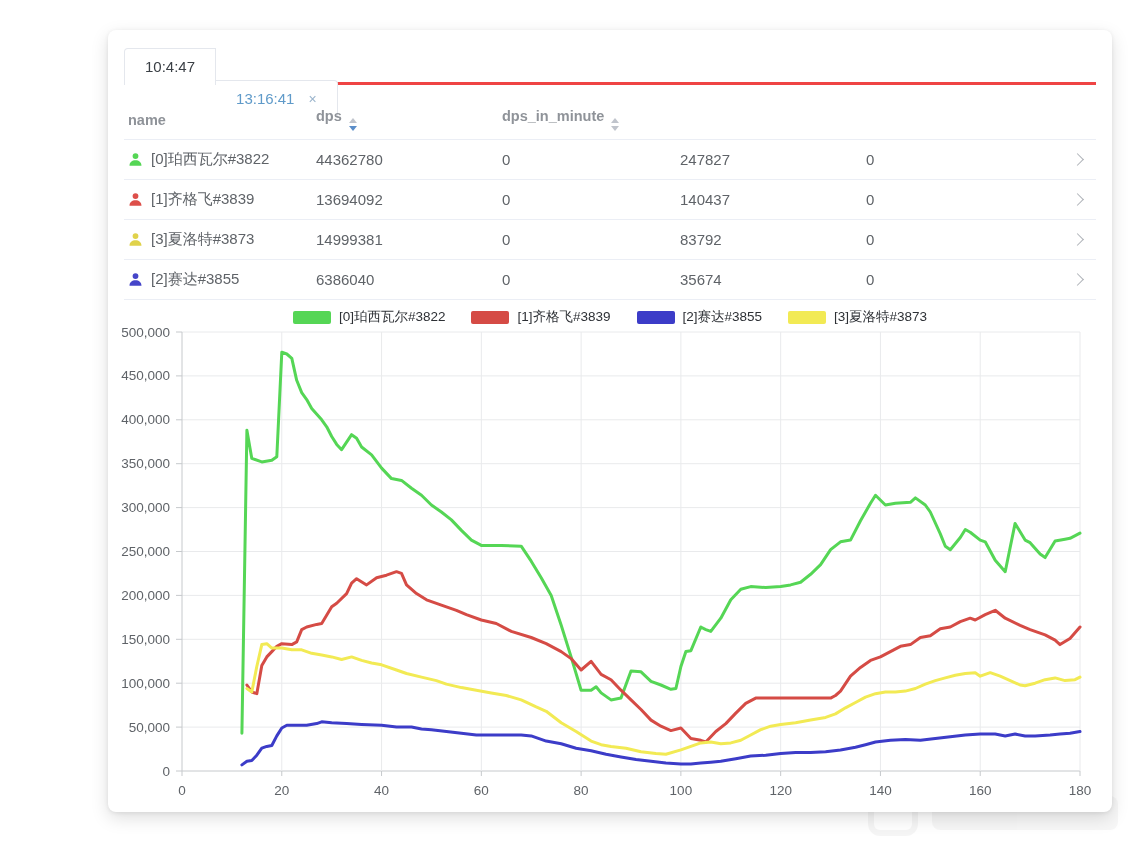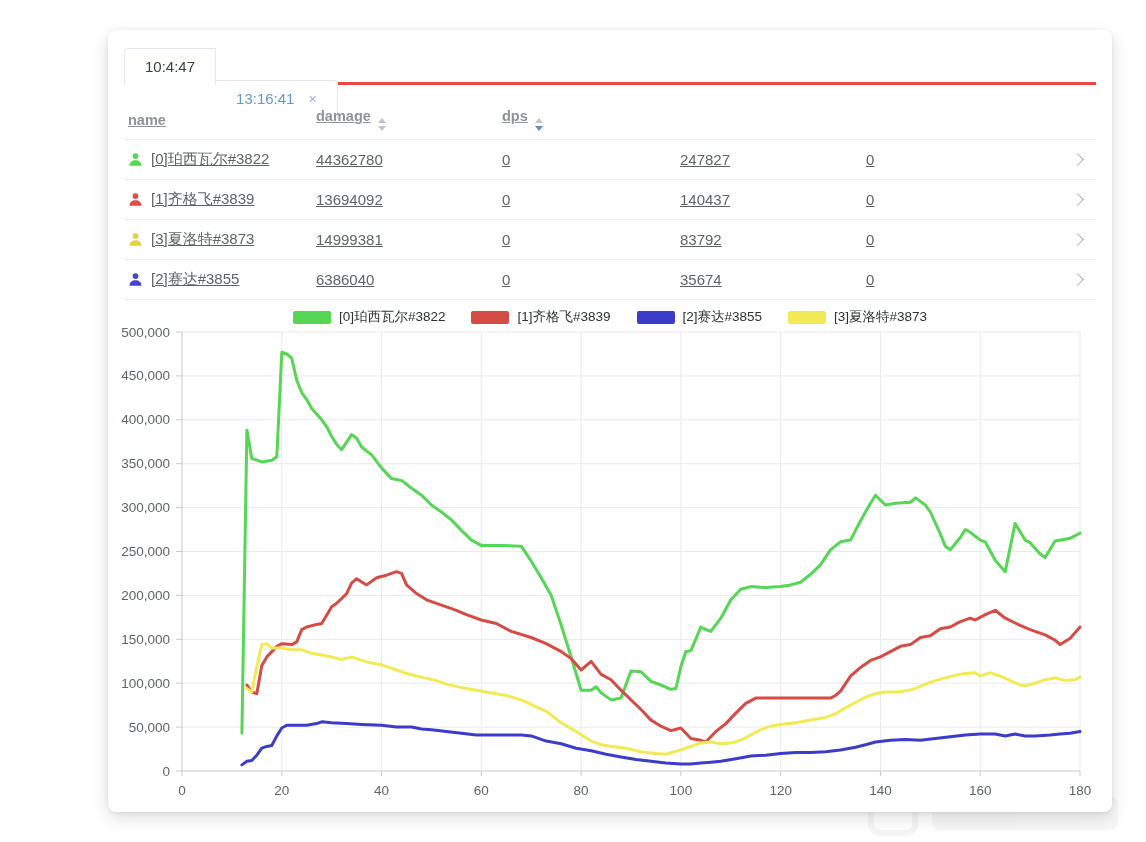--- a/index.html
+++ b/index.html
@@ -17,21 +17,21 @@
   .tab { height:37px; line-height:36px; padding:0 20px; font-size:15px; color:#3a3f45;
          border:1px solid #e4e7ed; border-bottom:none; background:#fff; cursor:pointer; }
   .tab:first-child { border-top-left-radius:4px; }
   .tab + .tab { border-left:none; border-top-right-radius:4px; }
   .tab.active { color:#5f9ac9; margin-bottom:-1px; height:38px;margin-top:32px; }
   .tab .close { display:inline-block; margin-left:10px; color:#9ab4cc; font-size:14px; }
 
   
   .table { position:absolute; left:16px; top:70px; width:972px; font-size:15px; }
   .trow { display:grid; grid-template-columns:188px 186px 178px 186px 194px 40px;
-          align-items:center; height:40px; border-bottom:1px solid #ebeef5;text-decoration:underline; }
+          align-items:center; height:40px; border-bottom:1px solid #ebeef5; }
   .trow.header { color:#8f9399; font-weight:bold; font-size:14.5px; }
   .trow.body { color:#5f6368; cursor:pointer; }
   .cell { padding-left:4px; white-space:nowrap; overflow:hidden; }
   .namecell { display:flex; align-items:center; gap:8px; }
   .person { width:15px; height:15px; flex:0 0 auto; }
   .carets { display:inline-flex; flex-direction:column; margin-left:7px; vertical-align:-2px; }
   .car { width:0; height:0; border-left:4.5px solid transparent; border-right:4.5px solid transparent; }
   .car.up { border-bottom:5.5px solid #c0c4cc; margin-bottom:2.5px; }
   .car.down { border-top:5.5px solid #c0c4cc; }
   .car.down.active { border-top-color:#5b8ec9; }
@@ -68,29 +68,29 @@
       <span class="close">×</span>
     </div>
   </div>
 
   <div class="table">
     <div class="trow header">
       <div class="cell">
         <span>name</span>
       </div>
       <div class="cell">
-        <span>damage</span><span class="carets">
-            <i class="car up"></i>
-            <i class="car down"></i>
-          </span>
-      </div>
-      <div class="cell">
         <span>dps</span><span class="carets">
             <i class="car up"></i>
             <i class="car down active"></i>
+          </span>
+      </div>
+      <div class="cell">
+        <span>dps_in_minute</span><span class="carets">
+            <i class="car up"></i>
+            <i class="car down"></i>
           </span>
       </div>
       <div></div>
     </div>
 
     <div class="trow body">
       <div class="cell namecell">
         <svg class="person" viewBox="0 0 16 16">
             <path d="M8 1.2a3.1 3.1 0 1 1 0 6.2 3.1 3.1 0 0 1 0-6.2zM1.6 14.6c0-3.6 2.8-5.7 6.4-5.7s6.4 2.1 6.4 5.7z" fill="#55d655"></path>
           </svg>

